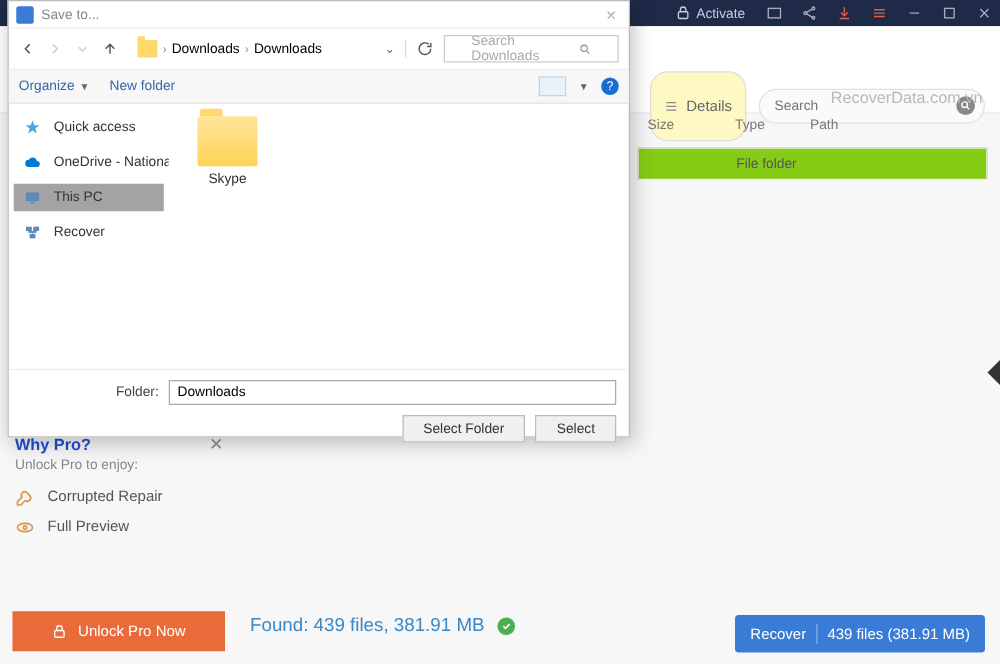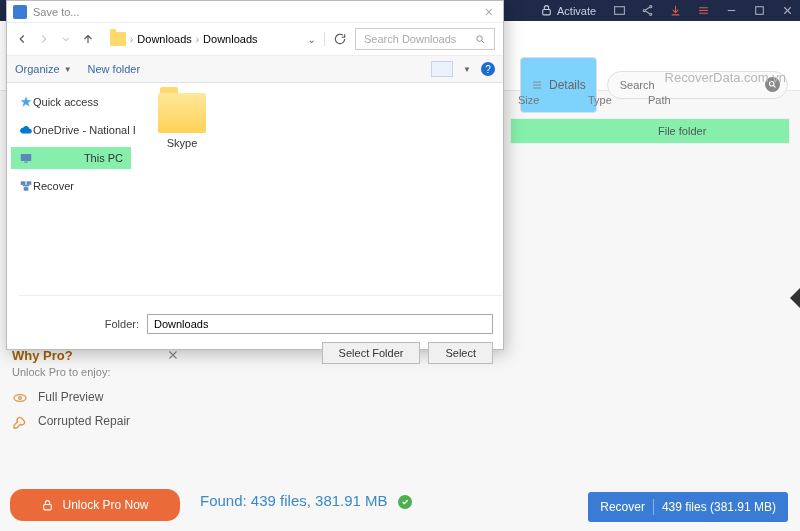--- a/index.html
+++ b/index.html
@@ -9,44 +9,44 @@
   .bg-app { position: absolute; inset: 0; background: #f7f7f7; }
   .bg-topbar { position: absolute; top: 0; left: 0; right: 0; height: 21px; background: #1e2a47; display: flex; justify-content: flex-end; align-items: center; padding-right: 6px; gap: 14px; }
   .bg-topbar .icon { width: 14px; height: 14px; color: #aab; display: flex; align-items: center; justify-content: center; }
   .bg-topbar .activate { color: #c8cee0; font-size: 11px; display: flex; align-items: center; gap: 4px; margin-right: auto; margin-left: 540px;}
   .bg-topbar svg { width: 13px; height: 13px; }
   .bg-topbar .dl-icon svg { stroke: #e25b4b; }
   .bg-topbar .menu-icon svg { stroke: #e25b4b; }
 
   .bg-toolbar { position: absolute; top: 21px; left: 0; right: 0; height: 70px; background: #fff; border-bottom: 1px solid #e6e6e6; }
   .bg-toolbar-inner { position: absolute; left: 520px; right: 12px; top: 36px; display: flex; align-items: center; gap: 10px; }
-  .details-btn { display: flex; align-items: center; gap: 6px; font-size: 12px; color: #666; padding: 20px 10px; border: 1px solid #ddd; border-radius: 4px; background: #7dd3fc;}
+  .details-btn { display: flex; align-items: center; gap: 6px; font-size: 12px; color: #666; padding: 20px 10px; border: 1px solid #ddd; border-radius: 14px; background: #fef9c3;}
   .details-btn svg { width: 12px; height: 12px; }
   .bg-search { flex: 1; position: relative; }
   .bg-search input { width: 100%; height: 28px; border: 1px solid #e0e0e0; border-radius: 14px; padding: 0 28px 0 12px; font-size: 11px; color: #bbb; background: #fafafa;}
   .bg-search .s-icon { position: absolute; right: 8px; top: 6px; width: 15px; height: 15px; background: #888; border-radius: 50%; display:flex;align-items:center;justify-content:center;}
   .bg-search .s-icon svg { width:9px;height:9px;stroke:#fff;}
   .watermark { position: absolute; top: 70px; right: 14px; font-size: 13px; color: #b7b7b7; font-weight: 400;}
 
   .bg-headers { position: absolute; top: 91px; left: 510px; right: 10px; height: 22px; display: flex; font-size: 11px; color: #777; }
   .bg-headers div { padding: 3px 8px; }
-  .bg-row { position: absolute; top: 118px; left: 510px; right: 10px; height: 26px; background: #86efac; border: 1px solid #eee; display: flex; align-items: center; font-size: 11px; color: #555; justify-content: center; }
+  .bg-row { position: absolute; top: 118px; left: 510px; right: 10px; height: 26px; background: #84cc16; border: 1px solid #eee; display: flex; align-items: center; font-size: 11px; color: #555; }
   .bg-row div { padding: 0 8px; }
 
   
   .edge-tip { position: absolute; right: 0; top: 288px; width: 0; height: 0; border-top: 10px solid transparent; border-bottom: 10px solid transparent; border-right: 10px solid #333; }
 
   
   .why-pro { position: absolute; left: 12px; top: 348px; width: 168px; }
-  .why-pro .title { font-size: 13px; font-weight: 600; color: #a16207; margin-bottom: 3px;}
+  .why-pro .title { font-size: 13px; font-weight: 600; color: #1d4ed8; margin-bottom: 3px;}
   .why-pro .close { position: absolute; right: 0; top: 0; width: 14px; height: 14px; color: #888;}
   .why-pro .sub { font-size: 11px; color: #888; margin-bottom: 12px;}
   .why-pro .feat { display: flex; align-items: center; gap: 10px; font-size: 12px; color: #555; margin-bottom: 10px;}
   .why-pro .feat-icon { width: 16px; height: 14px; }
-  .unlock-btn { position: absolute; left: 10px; top: 489px; width: 170px; height: 32px; background: #ea6a3a; color: #fff; font-size: 12px; display: flex; align-items: center; justify-content: center; gap: 8px; border-radius: 13px;}
+  .unlock-btn { position: absolute; left: 10px; top: 489px; width: 170px; height: 32px; background: #ea6a3a; color: #fff; font-size: 12px; display: flex; align-items: center; justify-content: center; gap: 8px; border-radius: 0;}
 
   .scan-status { position: absolute; left: 200px; top: 492px; }
   .scan-status .line1 { font-size: 14px; font-weight: 600; color: #333; display:flex;align-items:center;gap:8px;}
   .scan-status .line2 { font-size: 15px; color: #3a88c8; }
   .scan-status .check { width:14px;height:14px;background:#4caf50;border-radius:50%;display:inline-flex;align-items:center;justify-content:center;}
   .scan-status .check svg{width:8px;height:8px;stroke:#fff;}
 
   .recover-btn { position: absolute; right: 12px; top: 492px; height: 30px; background: #3a7bd5; color: #fff; font-size: 12px; display: flex; align-items: center; padding: 0 12px; border-radius: 3px; gap: 8px;}
   .recover-btn .sep { width:1px; height:16px; background: rgba(255,255,255,0.4);}
 
@@ -57,39 +57,39 @@
   .dlg-title .close { margin-left: auto; font-size: 14px; color: #aaa; padding: 0 4px;}
   .dlg-nav { height: 32px; display: flex; align-items: center; padding: 0 8px; gap: 8px; }
   .dlg-nav .arrow { width: 14px; height: 14px; color: #555; display:flex;align-items:center;justify-content:center;}
   .dlg-nav .arrow.dim { color: #ccc;}
   .dlg-nav .sep { width:1px;height:14px;background:#ddd;}
   .dlg-nav .path { flex: 1; display: flex; align-items: center; gap: 4px; padding: 3px 6px; border: 1px solid transparent; font-size: 11px;}
   .dlg-nav .path .fld-icon { width:16px;height:14px;background:#ffd96b;border-radius:1px;position:relative;}
   .dlg-nav .path .fld-icon::before{content:"";position:absolute;top:-3px;left:0;width:6px;height:3px;background:#ffd96b;border-radius:1px 1px 0 0;}
   .dlg-nav .path .chev { color:#999;font-size:10px;}
   .dlg-nav .nav-drop { color:#666; font-size:10px;}
-  .dlg-search { width: 140px; height: 22px; border: 1px solid #ccc; display: flex; align-items: center; padding: 0 8px; font-size: 11px; color: #aaa; justify-content: space-between;}
+  .dlg-search { width: 140px; height: 22px; border: 1px solid #ccc; display: flex; align-items: center; padding: 0 21px; font-size: 11px; color: #aaa; justify-content: space-between;}
 
   .dlg-toolbar { height: 28px; background: #f7f7f7; border-top: 1px solid #eee; border-bottom: 1px solid #e2e2e2; display: flex; align-items: center; padding: 0 8px; font-size: 11px; color: #3a66a8; gap: 16px;}
   .dlg-toolbar .org { display:flex;align-items:center;gap:4px;}
   .dlg-toolbar .right { margin-left:auto; display:flex;align-items:center;gap:10px;}
   .dlg-toolbar .view-btn { width:22px;height:16px;border:1px solid #c5d3e8;background:#eaf1fb;}
   .dlg-toolbar .help { width:14px;height:14px;background:#1a6dd0;color:#fff;border-radius:50%;font-size:10px;display:flex;align-items:center;justify-content:center;}
 
   .dlg-body { display: flex; height: 212px; }
   .dlg-side { width: 128px; padding: 8px 4px; font-size: 11px; color: #333; overflow:hidden;}
-  .side-item { display: flex; align-items: center; gap: 0; padding: 4px 8px; white-space: nowrap;}
-  .side-item.sel { background: #86efac; justify-content: space-between; }
+  .side-item { display: flex; align-items: center; gap: 10px; padding: 4px 8px; white-space: nowrap;}
+  .side-item.sel { background: #a3a3a3; }
   .side-item .si-icon { width: 14px; height: 14px; flex-shrink:0;}
   .dlg-main { flex: 1; padding: 10px 12px; display: flex; align-content: flex-start; flex-wrap: wrap; gap: 6px;}
   .folder-item { width: 70px; text-align: center; font-size: 11px; color: #333;}
   .folder-big { width: 48px; height: 40px; background: linear-gradient(#ffe79a,#ffd257); margin: 0 auto 4px; border-radius: 2px; position: relative;}
   .folder-big::before { content:""; position:absolute; top:-6px; left:2px; width:18px; height:6px; background:#ffd96b; border-radius:2px 2px 0 0;}
 
-  .dlg-footer { border-top: 1px solid #eee; padding: 18px 10px; margin-left: 12px; }
+  .dlg-footer { border-top: 1px solid #eee; padding: 8px 10px; }
   .folder-row { display: flex; align-items: center; gap: 8px; margin-bottom: 8px;}
   .folder-row label { font-size: 11px; color: #444; width: 110px; text-align: right;}
   .folder-row input { flex: 1; height: 20px; border: 1px solid #aaa; padding: 0 6px; font-size: 11px;}
   .dlg-buttons { display: flex; justify-content: flex-end; gap: 8px; }
   .dlg-buttons button { height: 22px; padding: 0 16px; font-size: 11px; background: #f0f0f0; border: 1px solid #bbb; color: #333;}
 
 </style>
 </head>
 <body>
 
@@ -177,30 +177,30 @@
   <div class="edge-tip"></div>
 
   <div class="why-pro">
     <div class="close"><svg viewBox="0 0 24 24" fill="none" stroke="#888" stroke-width="2">
           <path d="M6 6l12 12M18 6l-12 12"></path>
         </svg></div>
     <div class="title">Why Pro?</div>
     <div class="sub">Unlock Pro to enjoy:</div>
     <div class="feat">
       <span class="feat-icon"><svg viewBox="0 0 24 24" fill="none" stroke="#e0954a" stroke-width="2">
+            <path d="M14 6a4 4 0 0 0-5.6 5.6L3 17v4h4l5.4-5.4A4 4 0 0 0 18 10l-4-4z"></path>
+          </svg></span>
+      <span>Corrupted Repair</span>
+    </div>
+    <div class="feat">
+      <span class="feat-icon"><svg viewBox="0 0 24 24" fill="none" stroke="#e0954a" stroke-width="2">
             <ellipse cx="12" cy="12" rx="9" ry="5"></ellipse>
             <circle cx="12" cy="12" r="2"></circle>
           </svg></span>
       <span>Full Preview</span>
-    </div>
-    <div class="feat">
-      <span class="feat-icon"><svg viewBox="0 0 24 24" fill="none" stroke="#e0954a" stroke-width="2">
-            <path d="M14 6a4 4 0 0 0-5.6 5.6L3 17v4h4l5.4-5.4A4 4 0 0 0 18 10l-4-4z"></path>
-          </svg></span>
-      <span>Corrupted Repair</span>
     </div>
   </div>
 
   <div class="unlock-btn">
     <svg width="13" height="13" viewBox="0 0 24 24" fill="none" stroke="#fff" stroke-width="2">
         <rect x="5" y="10" width="14" height="10" rx="2"></rect>
         <path d="M8 10V7a4 4 0 0 1 8 0v3"></path>
       </svg>
     <span>Unlock Pro Now</span>
   </div>

